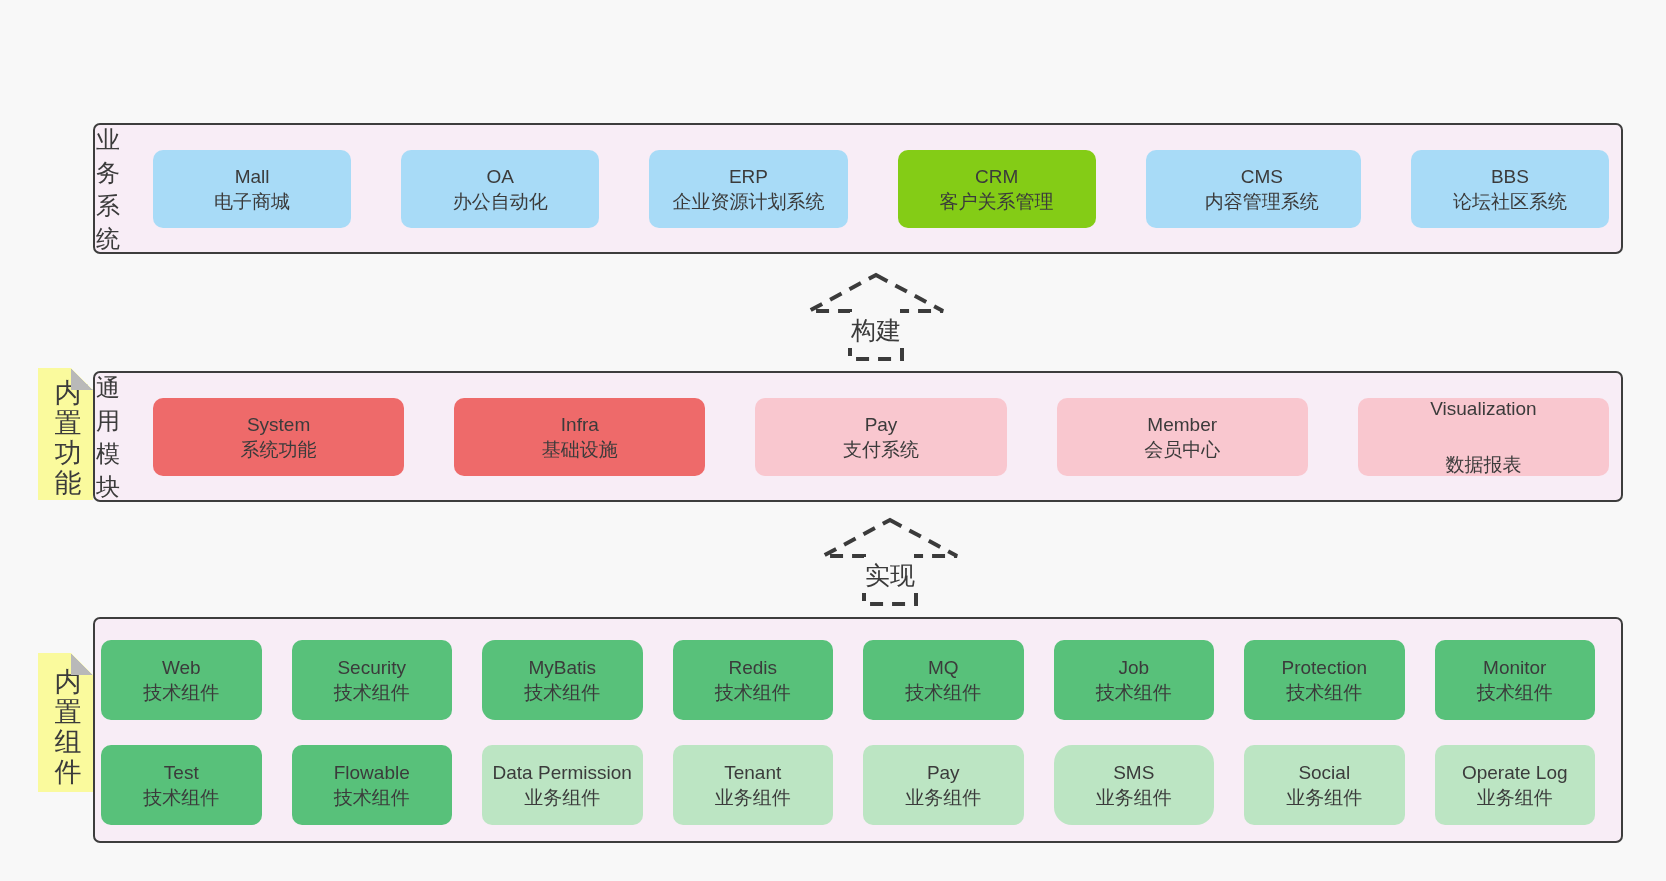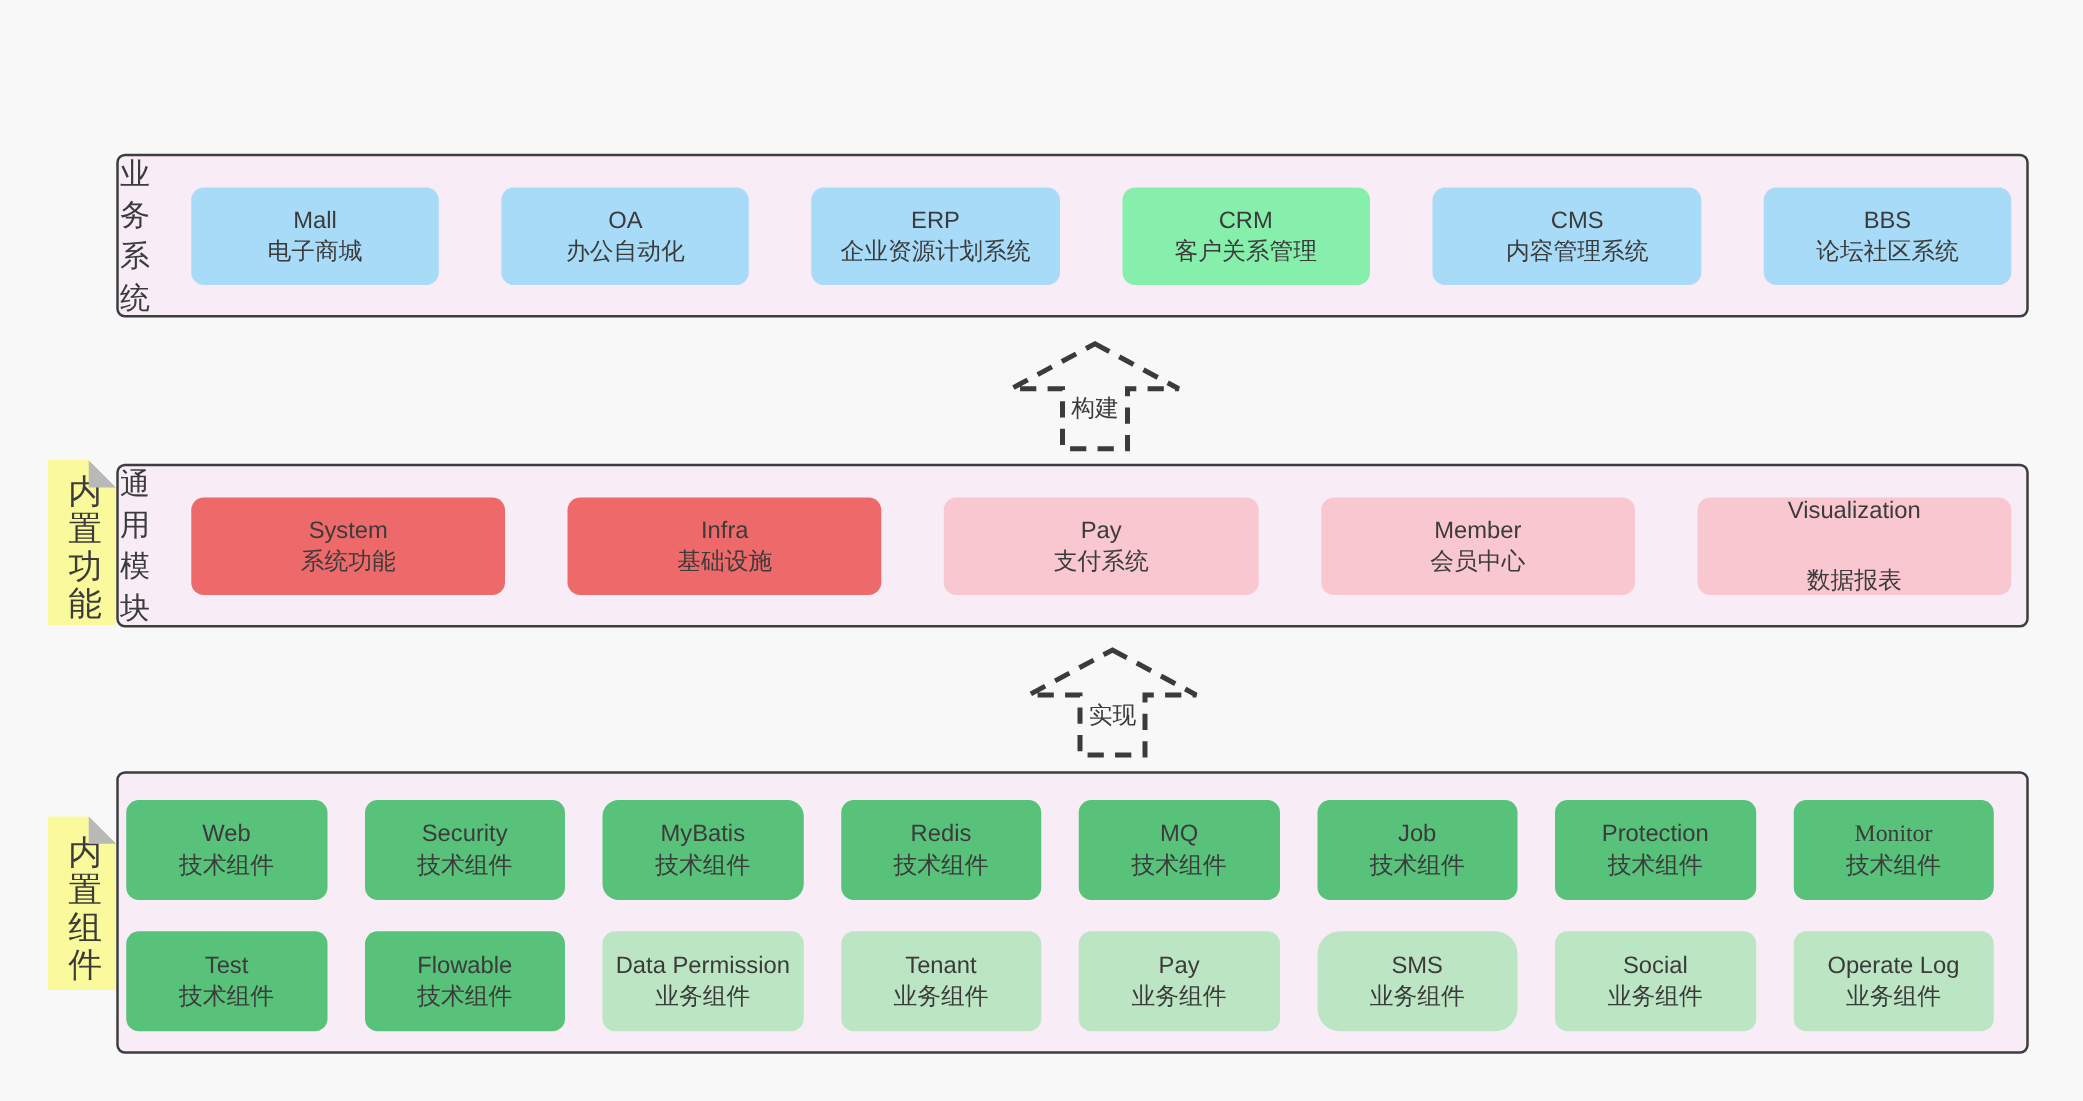--- a/index.html
+++ b/index.html
@@ -59,21 +59,21 @@
     background:linear-gradient(to top right, #b9b9b9 50%, transparent 50%);
   }
   .sticky .vtext { font-size:27px; width:22px; line-height:30px; padding-top:8px; }
 
   .arrow { position:absolute; width:142px; height:92px; }
   #arrow1 { left:805px; top:271px; }
   #arrow2 { left:819px; top:516px; }
   .arrow svg { display:block; }
   .arrow-label {
     position:absolute; left:50%; top:42px; transform:translateX(-50%);
-    background:#f8f8f8; font-size:19px; padding:1px 3px; white-space:nowrap;
+    background:#f8f8f8; font-size:25px; padding:1px 3px; white-space:nowrap;
   }
 </style>
 </head>
 <body>
 
 <div class="band" id="band1">
   <div class="band-label">
     <span class="vtext">业务系统</span>
   </div>
   <div class="boxes flex6">
@@ -82,21 +82,21 @@
         <div class="box-desc">电子商城</div>
       </div>
       <div class="box" style="background: rgb(168, 219, 247);">
         <div class="box-name">OA</div>
         <div class="box-desc">办公自动化</div>
       </div>
       <div class="box" style="background: rgb(168, 219, 247);">
         <div class="box-name">ERP</div>
         <div class="box-desc">企业资源计划系统</div>
       </div>
-      <div class="box" style="background: #86efac;">
+      <div class="box" style="background: #84cc16;">
         <div class="box-name">CRM</div>
         <div class="box-desc">客户关系管理</div>
       </div>
       <div class="box" style="background: rgb(168, 219, 247); padding-left: 21px;">
         <div class="box-name">CMS</div>
         <div class="box-desc">内容管理系统</div>
       </div>
       <div class="box" style="background: rgb(168, 219, 247);">
         <div class="box-name">BBS</div>
         <div class="box-desc">论坛社区系统</div>
@@ -179,21 +179,21 @@
         <div class="box-desc">技术组件</div>
       </div>
       <div class="box" style="background: rgb(88, 193, 122);">
         <div class="box-name">Job</div>
         <div class="box-desc">技术组件</div>
       </div>
       <div class="box" style="background: rgb(88, 193, 122);">
         <div class="box-name">Protection</div>
         <div class="box-desc">技术组件</div>
       </div>
-      <div class="box" style="background: rgb(88, 193, 122); font-family: Liberation Serif, serif;">
+      <div class="box" style="background: rgb(88, 193, 122);">
         <div class="box-name">Monitor</div>
         <div class="box-desc">技术组件</div>
       </div>
       <div class="box" style="background: rgb(88, 193, 122);">
         <div class="box-name">Test</div>
         <div class="box-desc">技术组件</div>
       </div>
       <div class="box" style="background: rgb(88, 193, 122);">
         <div class="box-name">Flowable</div>
         <div class="box-desc">技术组件</div>

